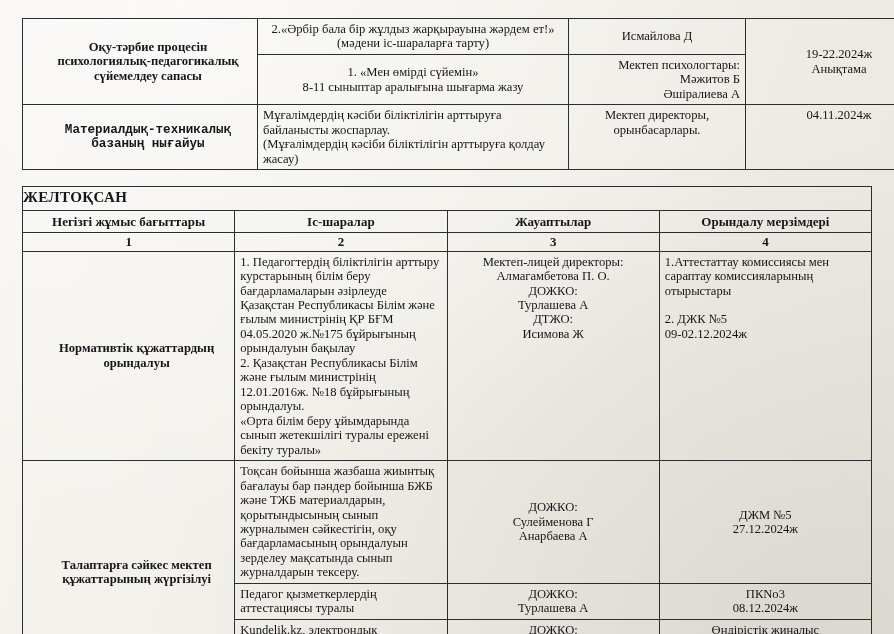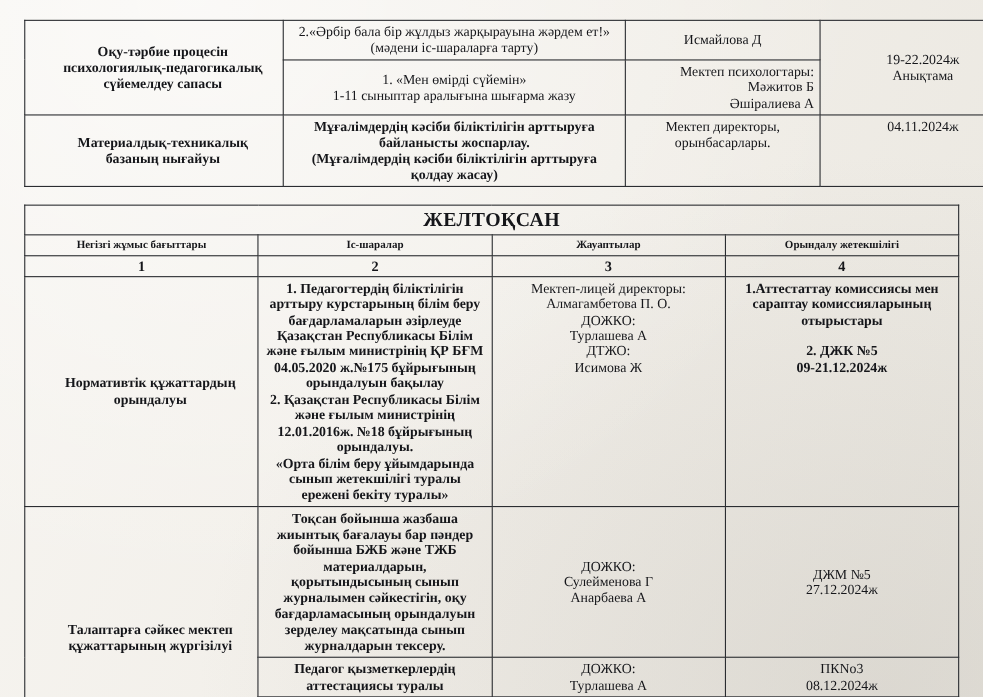--- a/index.html
+++ b/index.html
@@ -47,37 +47,37 @@
     padding: 3px 5px;
     font-size: 12.6px;
     line-height: 1.18;
   }
   .c1 { width: 208px; }
   .c2 { width: 300px; }
   .c3 { width: 166px; }
   .c4 { width: 176px; }
 
   .ctr { text-align: center; }
-  .left { text-align: center; font-weight: bold; }
+  .left { text-align: left; }
   .bold { font-weight: bold; padding-left: 21px; }
   .tight { line-height: 1.15; }
   .vtop { vertical-align: top; }
 
   .month-title {
-    text-align: center;
+    text-align: left;
     font-weight: bold;
-    font-size: 18px;
+    font-size: 15px;
     letter-spacing: 0.4px;
     padding: 2px 0 3px 0;
     font-family: Liberation Serif, serif;
   }
   .hdr td {
     text-align: center;
     font-weight: bold;
-    font-size: 10px;
+    font-size: 13px;
   }
   .numrow td {
     text-align: center;
     font-weight: bold;
     font-size: 13px;
     padding: 1px 0;
   }
   .gap { height: 16px; }
 </style>
 </head>
@@ -92,27 +92,27 @@
 психологиялық-педагогикалық
 сүйемелдеу сапасы</td>
       <td class="c2 ctr tight" style="white-space: pre-line; margin-top: 27px;">2.«Әрбір бала бір жұлдыз жарқырауына жәрдем ет!»
 (мәдени іс-шараларға тарту)</td>
       <td class="c3 ctr tight" style="white-space: pre-line;">Исмайлова Д</td>
       <td class="c4 ctr tight" rowspan="2" style="white-space: pre-line;">19-22.2024ж
 Анықтама</td>
     </tr>
     <tr>
       <td class="c2 ctr tight" style="white-space: pre-line;">1. «Мен өмірді сүйемін»
-1-11 сыныптар аралығына шығарма жазу</td>
+8-11 сыныптар аралығына шығарма жазу</td>
       <td class="c3 ctr tight" style="white-space: pre-line; text-align: right;">Мектеп  психологтары:
 Мәжитов Б
 Әшіралиева А</td>
     </tr>
     <tr>
-      <td class="c1 ctr bold tight" style="white-space: pre-line;">Материалдық-техникалық
+      <td class="c1 ctr bold tight" style="white-space: pre-line; font-family: Liberation Mono, monospace;">Материалдық-техникалық
 базаның нығайуы</td>
       <td class="c2 left tight vtop" style="white-space: pre-line;">Мұғалімдердің кәсіби біліктілігін арттыруға байланысты жоспарлау.
 (Мұғалімдердің кәсіби біліктілігін арттыруға қолдау жасау)</td>
       <td class="c3 ctr tight vtop" style="white-space: pre-line;">Мектеп директоры,
 орынбасарлары.</td>
       <td class="c4 ctr tight vtop" style="white-space: pre-line;">04.11.2024ж</td>
     </tr>
   </tbody>
     </table>
 
@@ -120,21 +120,21 @@
 
   <table>
     <tbody>
         <tr>
       <td colspan="4" class="month-title">ЖЕЛТОҚСАН</td>
     </tr>
     <tr class="hdr">
       <td class="c1">Негізгі жұмыс бағыттары</td>
       <td class="c2">Іс-шаралар</td>
       <td class="c3">Жауаптылар</td>
-      <td class="c4">Орындалу жетекшілігі</td>
+      <td class="c4">Орындалу мерзімдері</td>
     </tr>
     <tr class="numrow">
       <td class="c1">1</td>
       <td class="c2">2</td>
       <td class="c3">3</td>
       <td class="c4">4</td>
     </tr>
 
     <tr>
       <td class="c1 ctr bold tight" style="white-space: pre-line;">Нормативтік құжаттардың орындалуы</td>
@@ -143,21 +143,21 @@
 «Орта білім беру ұйымдарында сынып жетекшілігі туралы ережені бекіту туралы»</td>
       <td class="c3 ctr tight vtop" style="white-space: pre-line;">Мектеп-лицей директоры:
 Алмагамбетова П. О.
 ДОЖКО:
 Турлашева А
 ДТЖО:
 Исимова Ж</td>
       <td class="c4 left tight vtop" style="white-space: pre-line;">1.Аттестаттау комиссиясы мен сараптау комиссияларының отырыстары
 
 2.      ДЖК №5
-09-21.12.2024ж</td>
+09-02.12.2024ж</td>
     </tr>
 
     <tr>
       <td class="c1 ctr bold tight" rowspan="3" style="white-space: pre-line;">Талаптарға сәйкес мектеп құжаттарының жүргізілуі</td>
       <td class="c2 left tight vtop" style="white-space: pre-line; margin-left: 32px;">Тоқсан бойынша жазбаша жиынтық бағалауы бар пәндер бойынша БЖБ және ТЖБ материалдарын, қорытындысының сынып журналымен сәйкестігін, оқу бағдарламасының орындалуын зерделеу мақсатында сынып журналдарын тексеру.</td>
       <td class="c3 ctr tight" style="white-space: pre-line;">ДОЖКО:
 Сулейменова Г
 Анарбаева А</td>
       <td class="c4 ctr tight" style="white-space: pre-line; margin-left: 45px;">ДЖМ №5
 27.12.2024ж</td>

